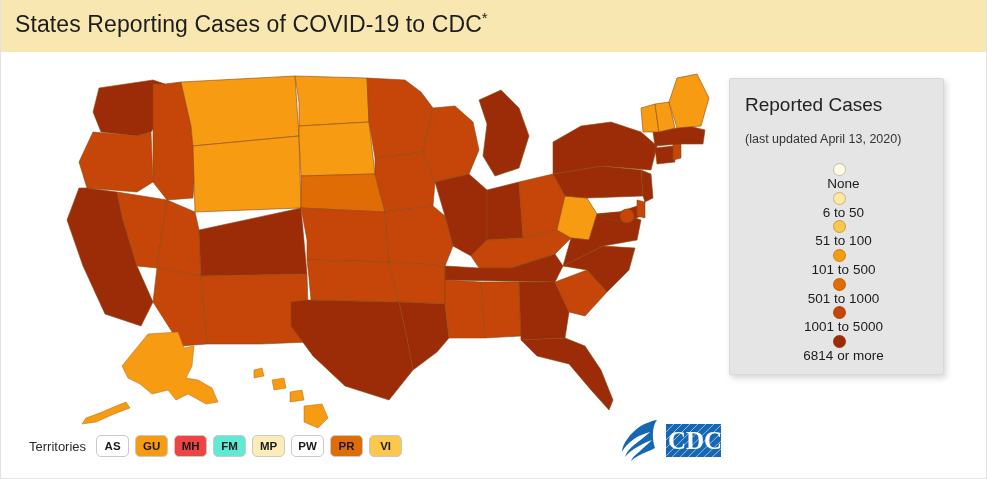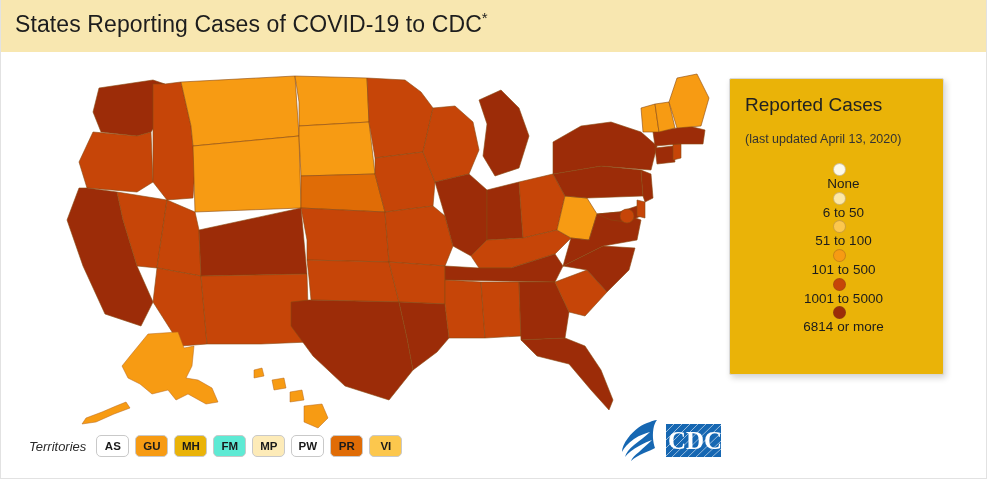--- a/index.html
+++ b/index.html
@@ -60,21 +60,21 @@
   #insets {
     position: absolute;
     left: 55px; top: 270px;
     width: 290px; height: 115px;
   }
   
   #legend {
     position: absolute;
     left: 728px; top: 26px;
     width: 215px; height: 297px;
-    background: #eab308;
+    background: #e5e5e5;
     border: 1px solid #d8d8d8;
     border-radius: 2px;
     box-shadow: 2px 3px 6px rgba(0,0,0,.17);
     box-sizing: border-box;
     padding-left: 8px;
   }
   #legend-title {
     position: absolute;
     left: 15px; top: 15px;
     font-size: 19px;
@@ -115,21 +115,20 @@
   #territories {
     position: absolute;
     left: 28px; top: 383px;
     display: flex;
     align-items: center;
   }
   #territories-label {
     font-size: 13px;
     color: #2a2a2a;
     margin-right: 10px;
-    font-style: italic;
   }
   .chip {
     width: 33px; height: 22px;
     border: 1px solid #c9c9c9;
     border-radius: 5px;
     margin-right: 6px;
     display: flex;
     align-items: center;
     justify-content: center;
     font-size: 11.5px;
@@ -246,39 +245,43 @@
         <div class="legend-item">
           <span class="legend-swatch" style="background:#fcc74d"></span>
           <span class="legend-label">51 to 100</span>
         </div>
 
         <div class="legend-item">
           <span class="legend-swatch" style="background:#f79b13"></span>
           <span class="legend-label">101 to 500</span>
         </div>
 
+        <div class="legend-item">
+          <span class="legend-swatch" style="background:#e06c06"></span>
+          <span class="legend-label">501 to 1000</span>
+        </div>
 
         <div class="legend-item">
           <span class="legend-swatch" style="background:#c64508"></span>
           <span class="legend-label">1001 to 5000</span>
         </div>
 
         <div class="legend-item">
           <span class="legend-swatch" style="background:#9c2c08"></span>
           <span class="legend-label">6814 or more</span>
         </div>
 
       </div>
     </div>
 
     <div id="territories">
       <span id="territories-label">Territories</span>
       <span class="chip" style="background:#ffffff">AS</span>
       <span class="chip" style="background:#f79b13">GU</span>
-      <span class="chip" style="background:#eab308">MH</span>
+      <span class="chip" style="background:#ef4444">MH</span>
       <span class="chip" style="background:#5eead4">FM</span>
       <span class="chip" style="background:#fdebb8">MP</span>
       <span class="chip" style="background:#ffffff">PW</span>
       <span class="chip" style="background:#e06c06">PR</span>
       <span class="chip" style="background:#fcc74d">VI</span>
     </div>
 
     <svg id="cdc-logo" viewBox="0 0 105 44">
       <g fill="#1667b2">
         <path d="M34,4 C26,6 18,12 12,20 C8,25 6,30 6,34 C8,30 12,25 18,21 C24,17 30,15 34,14 C30,18 24,22 18,27 C13,31 10,35 9,39 C12,35 17,31 23,28 C28,25 33,23 36,22 C32,26 27,30 23,34 C19,37 16,40 15,43 C18,40 23,37 28,35 C33,33 37,31 39,30 C37,24 36,16 38,8 C39,5 40,3 41,2 C38,2 36,3 34,4 Z"></path>

